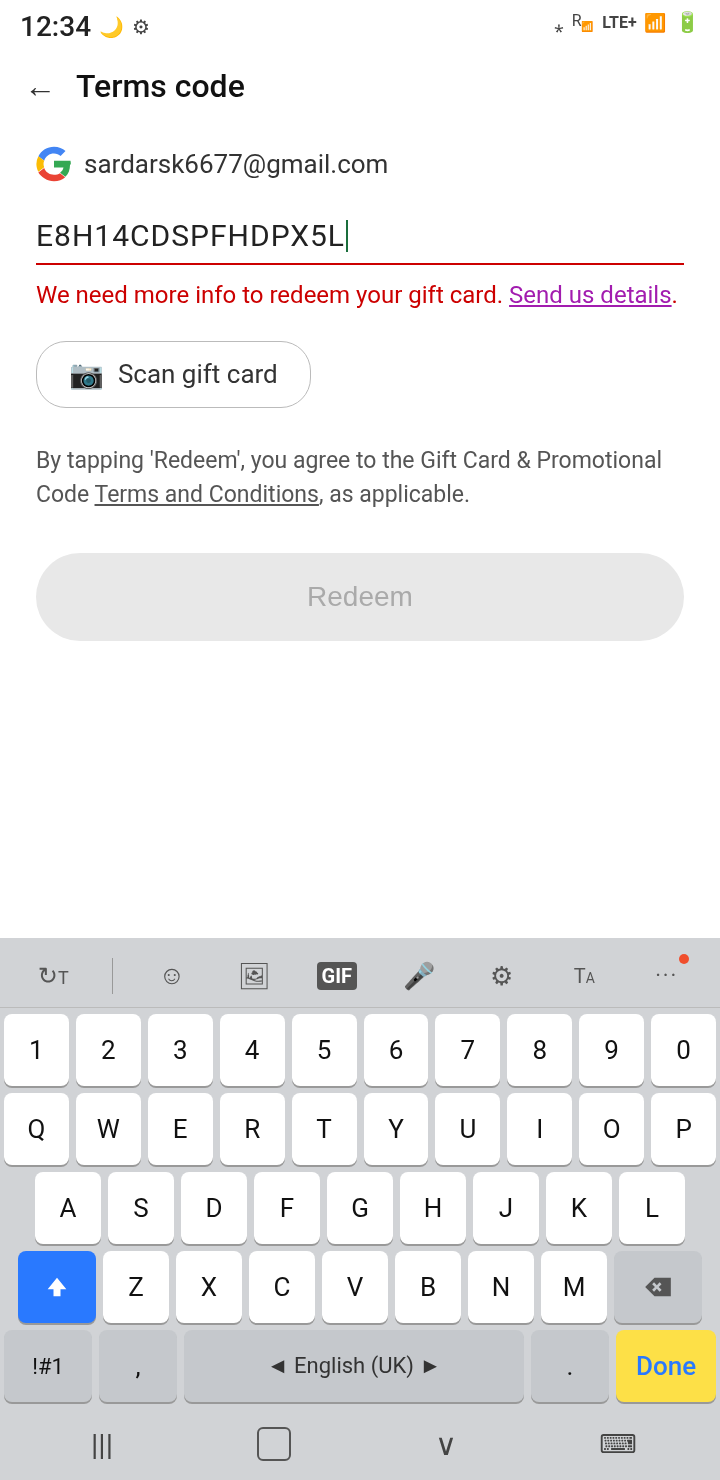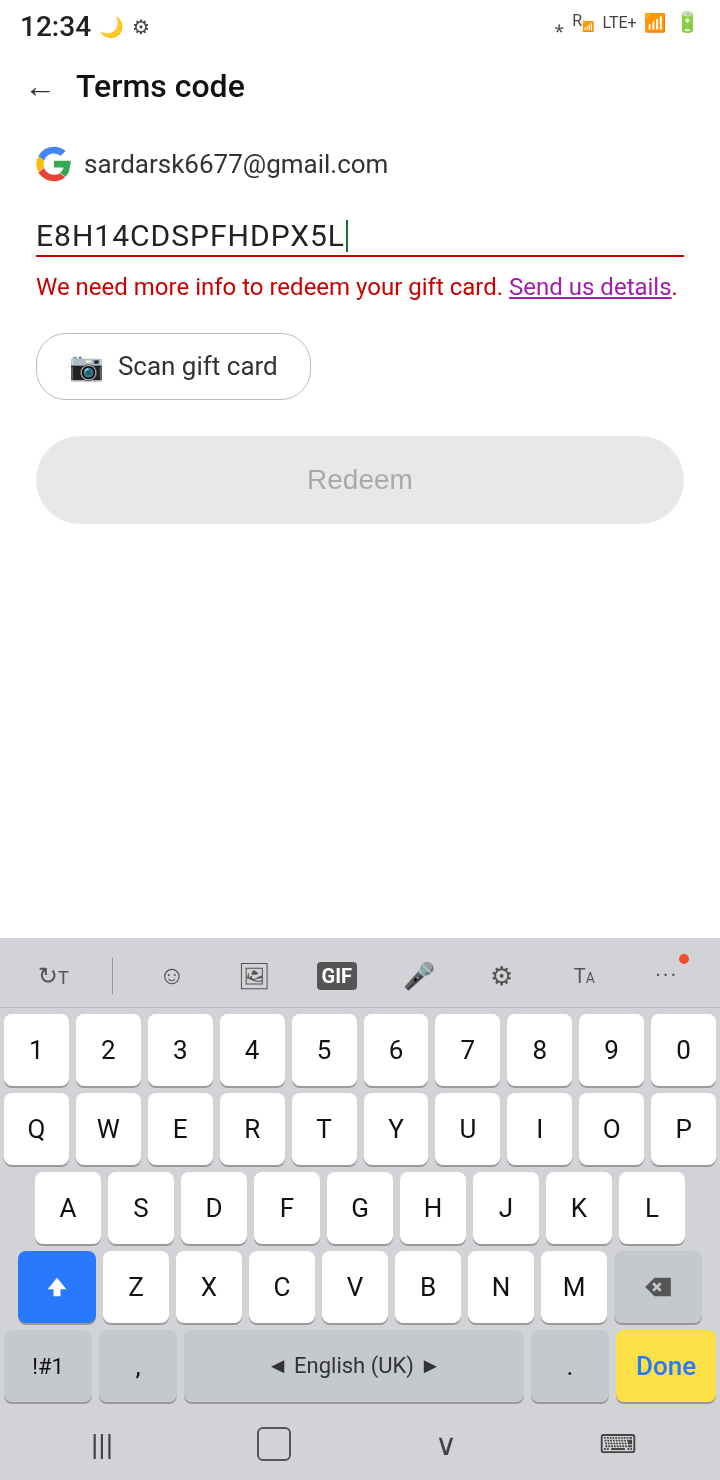--- a/index.html
+++ b/index.html
@@ -306,21 +306,21 @@
 
 <div class="status-bar">
   <div class="status-left">
     <span class="status-time">12:34</span>
     <span class="status-icon">🌙</span>
     <span class="status-icon">⚙</span>
   </div>
   <div class="status-right">
     <span class="signal-icon">⁎</span>
     <span class="signal-icon" style="font-size:16px;">R<sub style="font-size:10px;">📶</sub></span>
-    <span class="signal-icon" style="font-size:16px;font-weight:normal;">LTE+</span>
+    <span class="signal-icon" style="font-size:16px;font-weight:bold;">LTE+</span>
     <span class="signal-icon">📶</span>
     <span class="battery-icon">🔋</span>
   </div>
 </div>
 
 <div class="app-header">
   <span class="back-btn">←</span>
   <span class="page-title">Terms code</span>
 </div>
 
@@ -332,38 +332,41 @@
       <path fill="#4285F4" d="M23 9.6c3.4 0 6.2 1.2 8.4 3.1l6.3-6.3C34.1 3.2 28.9 1 23 1 14.3 1 6.8 5.9 3.1 13.1l7.4 5.7C12.2 13 17.2 9.6 23 9.6z"></path>
       <path fill="#34A853" d="M44.5 23.5c0-1.6-.1-3.1-.4-4.6H23v8.7h12.1c-.5 2.7-2 5-4.3 6.5l6.7 5.2c3.9-3.6 6-8.9 6-15.8z"></path>
       <path fill="#FBBC05" d="M10.5 27.2A13.3 13.3 0 0 1 9.6 23c0-1.5.3-2.9.9-4.2L3 13.1A22.6 22.6 0 0 0 .5 23c0 3.6.9 7 2.5 10l7.5-5.8z"></path>
       <path fill="#EA4335" d="M23 45c5.8 0 10.7-1.9 14.3-5.1l-6.7-5.2c-2 1.3-4.5 2.1-7.6 2.1-5.8 0-10.8-3.5-12.5-8.6l-7.5 5.8C6.8 40.1 14.3 45 23 45z"></path>
     </svg>
     <span class="account-email">sardarsk6677@gmail.com</span>
   </div>
 
   
   <div class="input-container">
-    <div style="display:flex; align-items:center; border-bottom: 2px solid #c00; padding-bottom: 2px;">
+    <div style="display:flex; align-items:center; border-bottom: 2px solid #c00; padding-bottom: 10px;">
       <span style="font-size:30px; color:#222; letter-spacing:1px;">E8H14CDSPFHDPX5L</span>
       <span class="input-cursor"></span>
     </div>
   </div>
 
   
   <div class="error-message" style="margin-top:14px;">
     <span>We need more info to redeem your gift card. </span><span class="error-link">Send us details</span><span>.</span>
   </div>
 
   
   <div class="scan-btn">
     <span class="camera-icon">📷</span>
     <span class="scan-btn-text">Scan gift card</span>
   </div>
 
   
+  <div class="terms-text">
+    <span>By tapping 'Redeem', you agree to the Gift Card &amp; Promotional Code </span><span class="terms-link">Terms and Conditions</span><span>, as applicable.</span>
+  </div>
 
   
   <button class="redeem-btn">Redeem</button>
 
 </div>
 
 <div class="keyboard-area" style="position:fixed; bottom:0; left:0; width:720px;">
 
   <div class="kb-toolbar">
     <div class="kb-tool-btn">

